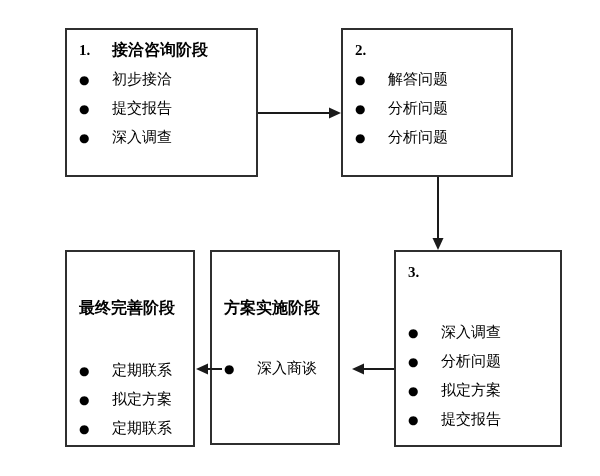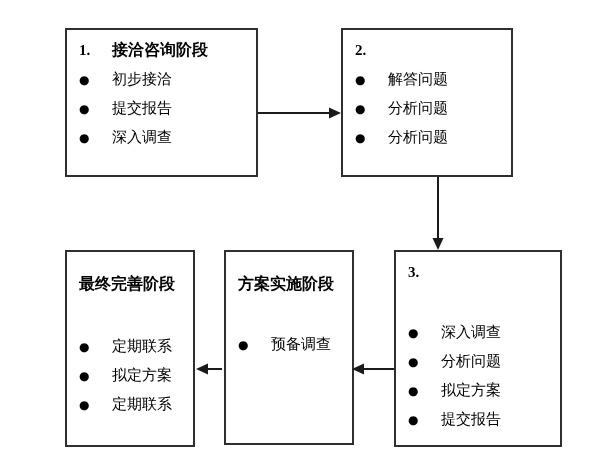--- a/index.html
+++ b/index.html
@@ -42,21 +42,21 @@
   }
   .title {
     font-weight: bold;
     font-size: 16px;
     text-align: center;
   }
   .item-text {
     font-size: 15px;
   }
   .gap-lg   { margin-top: 31px; }   
-  .toff     { margin-top: 12px; }   
+  .toff     { margin-top: 36px; }   
   .gap-s4   { margin-top: 31px; }   
   .gap-s5   { margin-top: 33px; }   
   .arrows {
     position: absolute;
     left: 0;
     top: 0;
     width: 600px;
     height: 476px;
     pointer-events: none;
   }
@@ -118,27 +118,27 @@
     <div class="row">
       <span class="bullet">●</span>
       <span class="item-text">拟定方案</span>
     </div>
     <div class="row">
       <span class="bullet">●</span>
       <span class="item-text">提交报告</span>
     </div>
   </div>
 
-  <div class="box" style="left:224px; top:250px; width:130px; height:195px;">
+  <div class="box" style="left:210px; top:250px; width:130px; height:195px;">
     <div class="row toff">
       <span class="title">方案实施阶段</span>
     </div>
     <div class="row gap-s4">
       <span class="bullet">●</span>
-      <span class="item-text">预备调查</span>
+      <span class="item-text">深入商谈</span>
     </div>
   </div>
 
   <div class="box" style="left:65px; top:250px; width:130px; height:197px;">
     <div class="row toff">
       <span class="title">最终完善阶段</span>
     </div>
     <div class="row gap-s5">
       <span class="bullet">●</span>
       <span class="item-text">定期联系</span>

